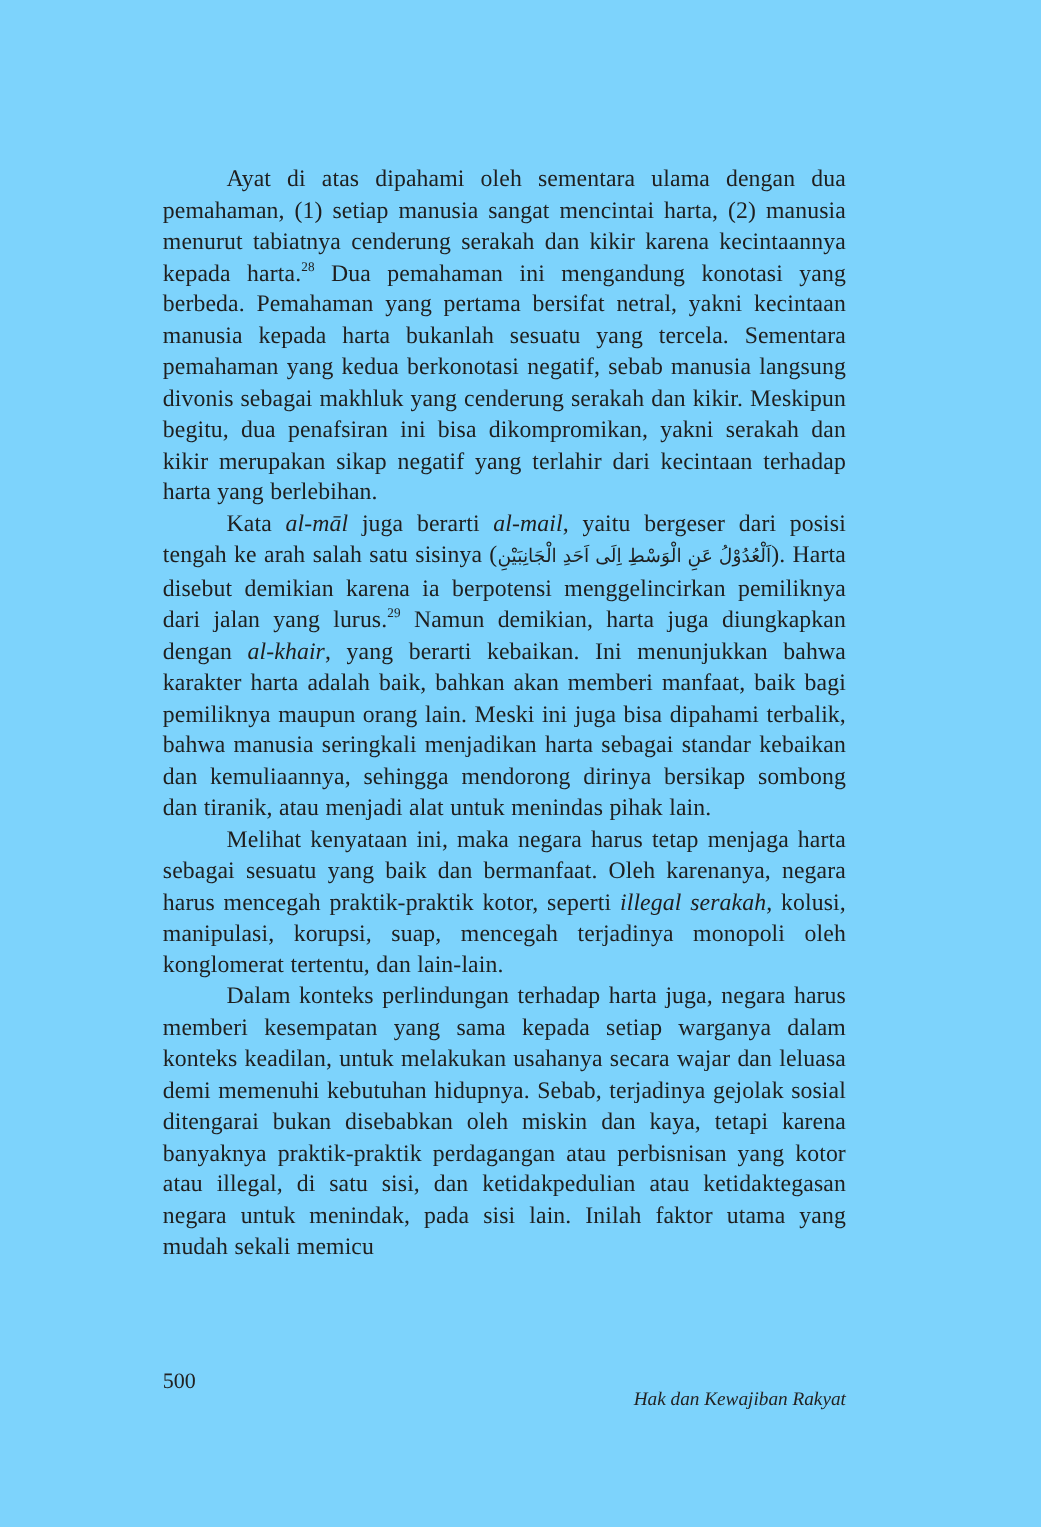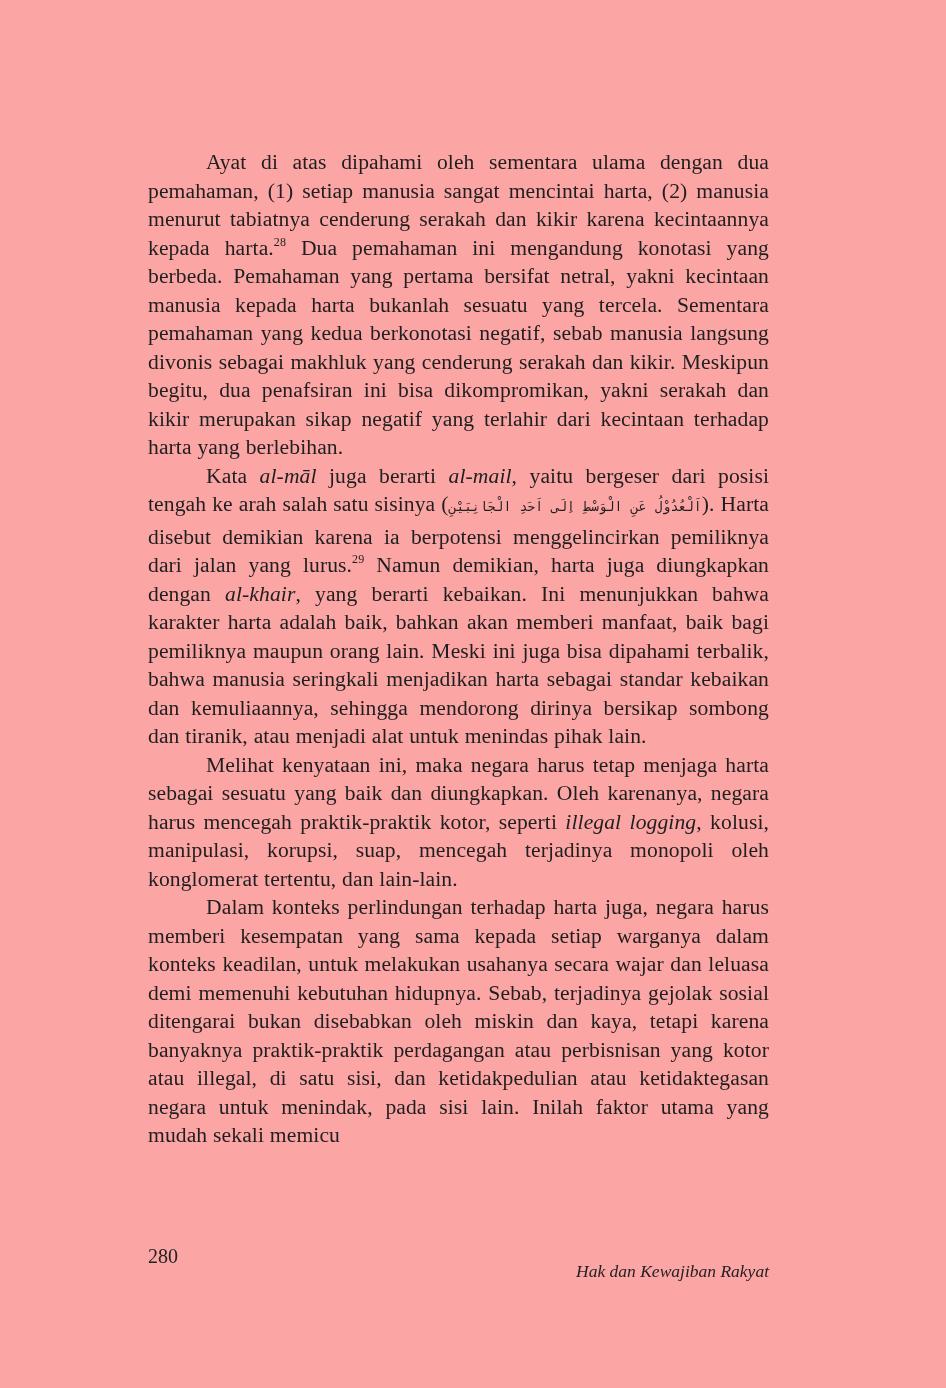--- a/index.html
+++ b/index.html
@@ -13,21 +13,21 @@
       position: relative;
       overflow: hidden;
       color: #1f1f1f;
       font-family: "Liberation Serif", "DejaVu Serif", serif;
     }
     .page {
       position: absolute;
       left: 0; top: 0;
       width: 946px;
       height: 1388px;
-      background: #fca5a5;
+      background: #7dd3fc;
     }
     .text-block {
       position: absolute;
       left: 148px;
       top: 148px;
       width: 621px;
     }
     .para {
       margin: 0;
       font-size: 21.6px;
@@ -38,22 +38,22 @@
       word-spacing: 0.3px;
     }
     .para sup {
       font-size: 12px;
       line-height: 0;
       vertical-align: 9px;
     }
     .para em {
     }
     .para .arabic {
-      font-family: Liberation Mono, monospace;
-      font-size: 13px;
+      font-family: Liberation Serif, serif;
+      font-size: 17px;
       unicode-bidi: isolate;
     }
     .footer {
       position: absolute;
       left: 148px;
       top: 1245px;
       width: 621px;
       height: 28px;
     }
     .page-number {
@@ -72,21 +72,21 @@
       color: #222;
     }
   </style>
 </head>
 <body>
 
 <div class="page">
   <div class="text-block">
     <p class="para"><span>Ayat di atas dipahami oleh sementara ulama dengan dua pemahaman, (1) setiap manusia sangat mencintai harta, (2) manusia menurut tabiatnya cenderung serakah dan kikir karena kecintaannya kepada harta.</span><sup>28</sup><span> Dua pemahaman ini mengandung konotasi yang berbeda. Pemahaman yang pertama bersifat netral, yakni kecintaan manusia kepada harta bukanlah sesuatu yang tercela. Sementara pemahaman yang kedua berkonotasi negatif, sebab manusia langsung divonis sebagai makhluk yang cenderung serakah dan kikir. Meskipun begitu, dua penafsiran ini bisa dikompromikan, yakni serakah dan kikir merupakan sikap negatif yang terlahir dari kecintaan terhadap harta yang berlebihan.</span></p>
     <p class="para"><span>Kata </span><em>al-māl</em><span> juga berarti </span><em>al-mail</em><span>, yaitu bergeser dari posisi tengah ke arah salah satu sisinya (</span><span class="arabic" dir="rtl">اَلْعُدُوْلُ عَنِ الْوَسْطِ اِلَى اَحَدِ الْجَانِبَيْنِ</span><span>). Harta disebut demikian karena ia berpotensi menggelincirkan pemiliknya dari jalan yang lurus.</span><sup>29</sup><span> Namun demikian, harta juga diungkapkan dengan </span><em>al-khair</em><span>, yang berarti kebaikan. Ini menunjukkan bahwa karakter harta adalah baik, bahkan akan memberi manfaat, baik bagi pemiliknya maupun orang lain. Meski ini juga bisa dipahami terbalik, bahwa manusia seringkali menjadikan harta sebagai standar kebaikan dan kemuliaannya, sehingga mendorong dirinya bersikap sombong dan tiranik, atau menjadi  alat untuk menindas pihak lain.</span></p>
-    <p class="para"><span>Melihat kenyataan ini, maka negara harus tetap menjaga harta sebagai sesuatu yang baik dan diungkapkan. Oleh karenanya, negara harus mencegah praktik-praktik kotor, seperti </span><em>illegal logging</em><span>, kolusi, manipulasi, korupsi, suap, mencegah terjadinya monopoli oleh konglomerat tertentu, dan lain-lain.</span></p>
+    <p class="para"><span>Melihat kenyataan ini, maka negara harus tetap menjaga harta sebagai sesuatu yang baik dan bermanfaat. Oleh karenanya, negara harus mencegah praktik-praktik kotor, seperti </span><em>illegal serakah</em><span>, kolusi, manipulasi, korupsi, suap, mencegah terjadinya monopoli oleh konglomerat tertentu, dan lain-lain.</span></p>
     <p class="para"><span>Dalam konteks perlindungan terhadap harta juga, negara harus memberi kesempatan yang sama kepada setiap warganya dalam konteks keadilan, untuk melakukan usahanya secara wajar dan leluasa demi memenuhi kebutuhan hidupnya. Sebab, terjadinya gejolak sosial ditengarai bukan disebabkan oleh miskin dan kaya, tetapi karena banyaknya praktik-praktik perdagangan atau perbisnisan yang kotor atau illegal, di satu sisi, dan ketidakpedulian atau ketidaktegasan negara untuk menindak, pada sisi lain. Inilah faktor utama yang mudah sekali memicu</span></p>
   </div>
 
   <div class="footer">
-    <span class="page-number">280</span>
+    <span class="page-number">500</span>
     <span class="running-title">Hak dan Kewajiban Rakyat</span>
   </div>
 </div>
 
 </body></html>

